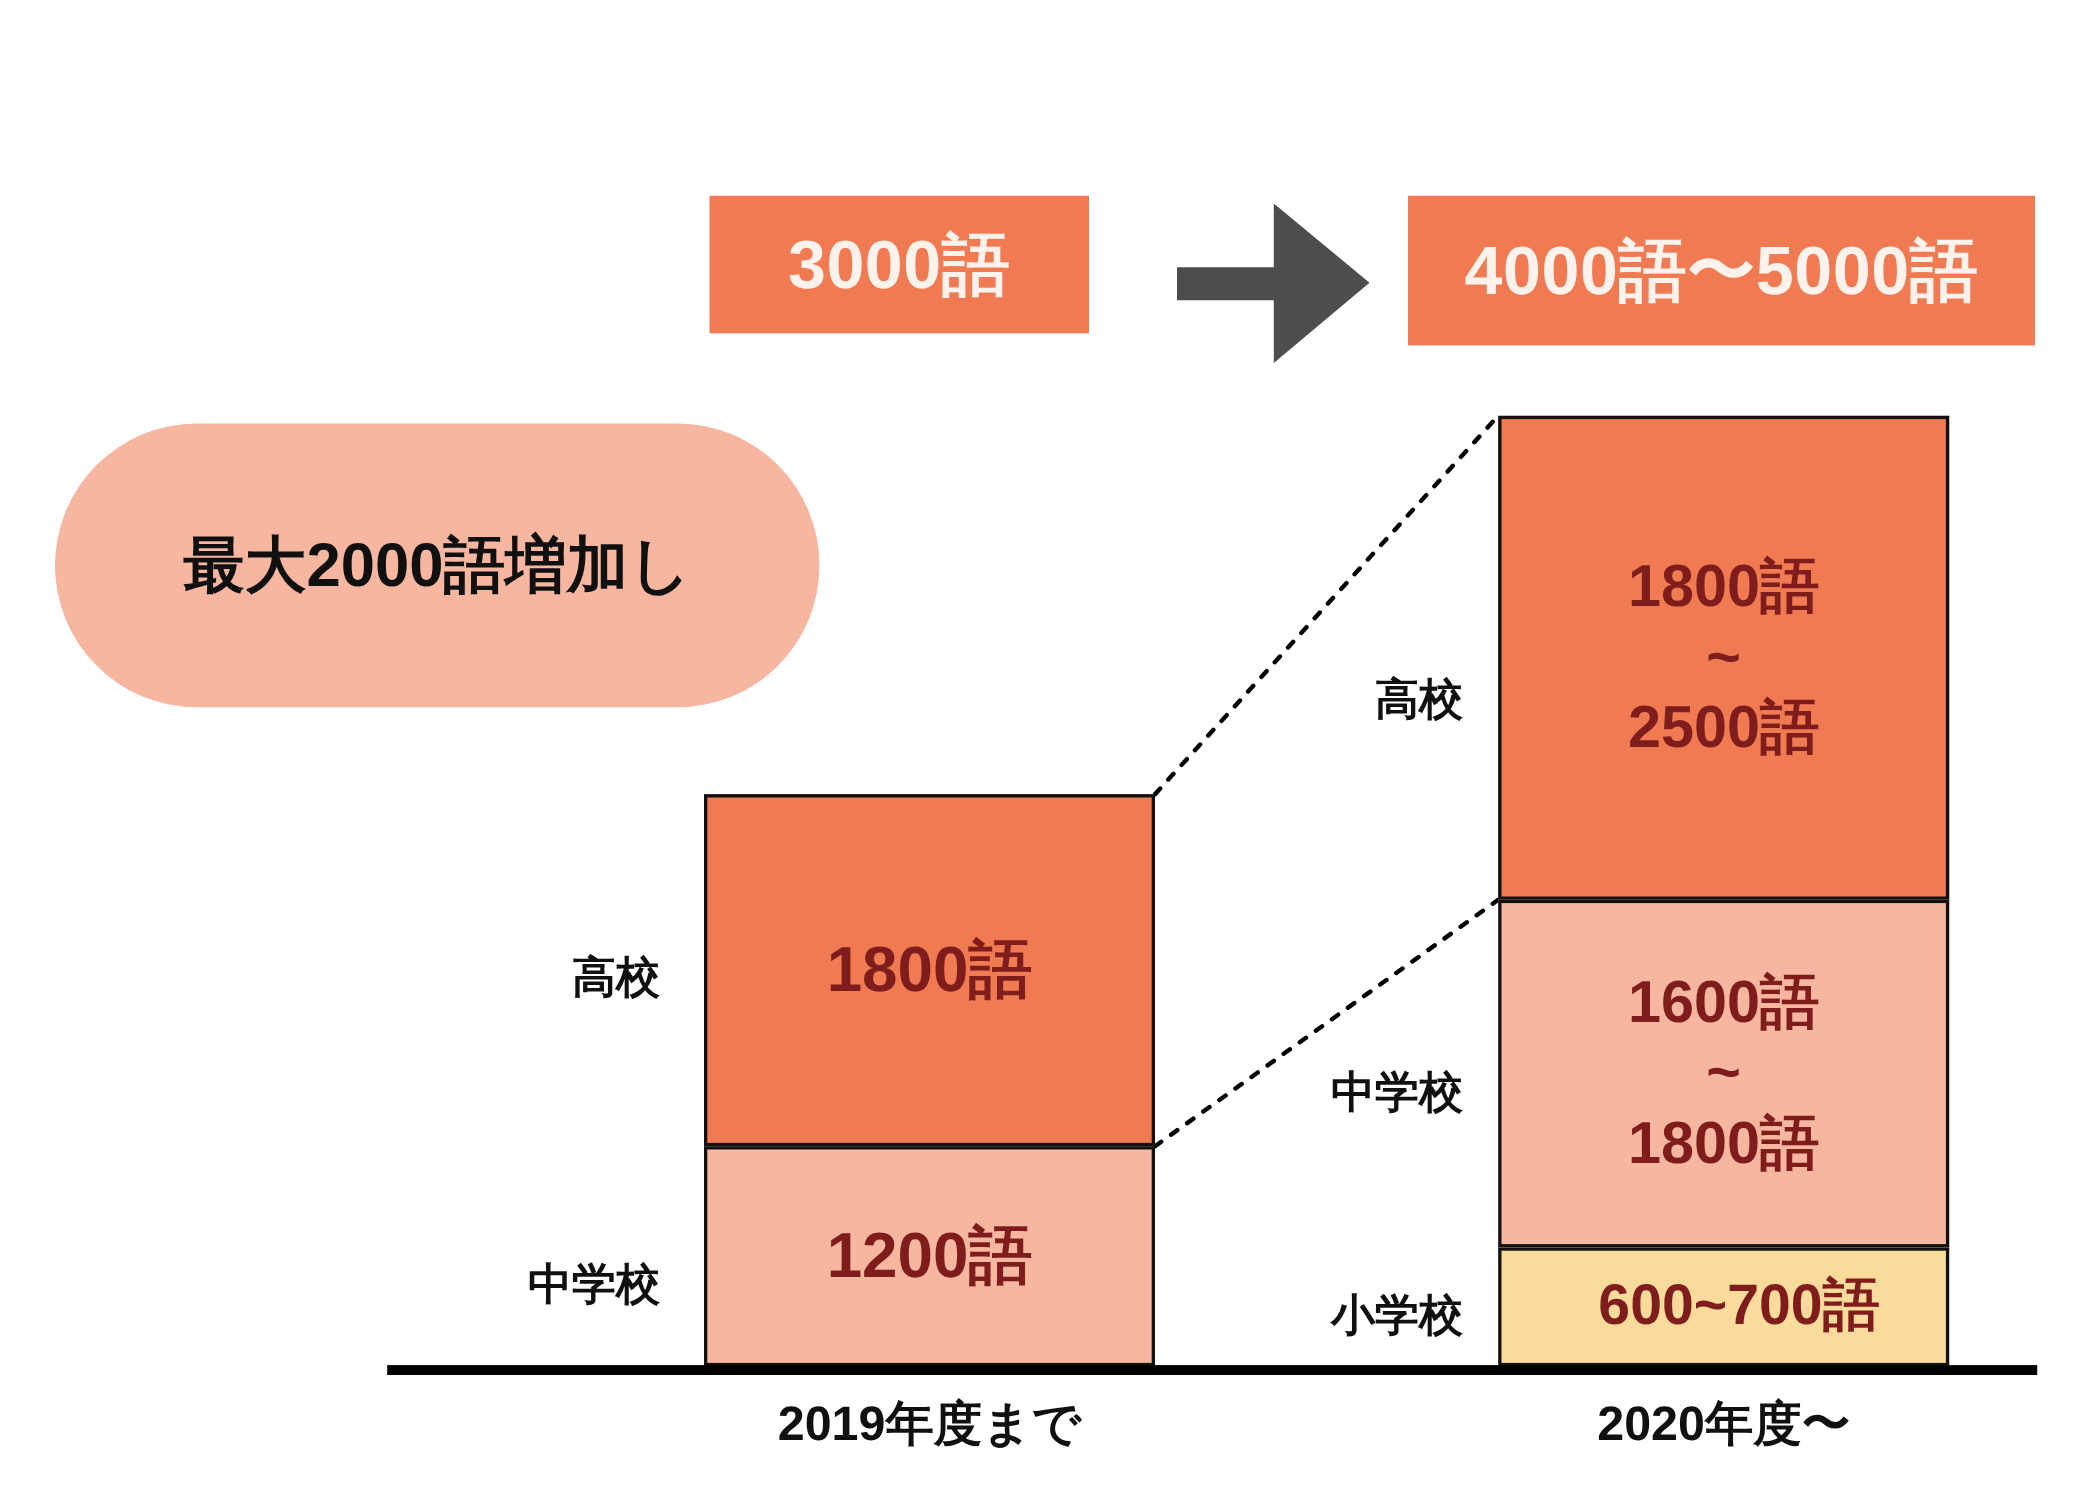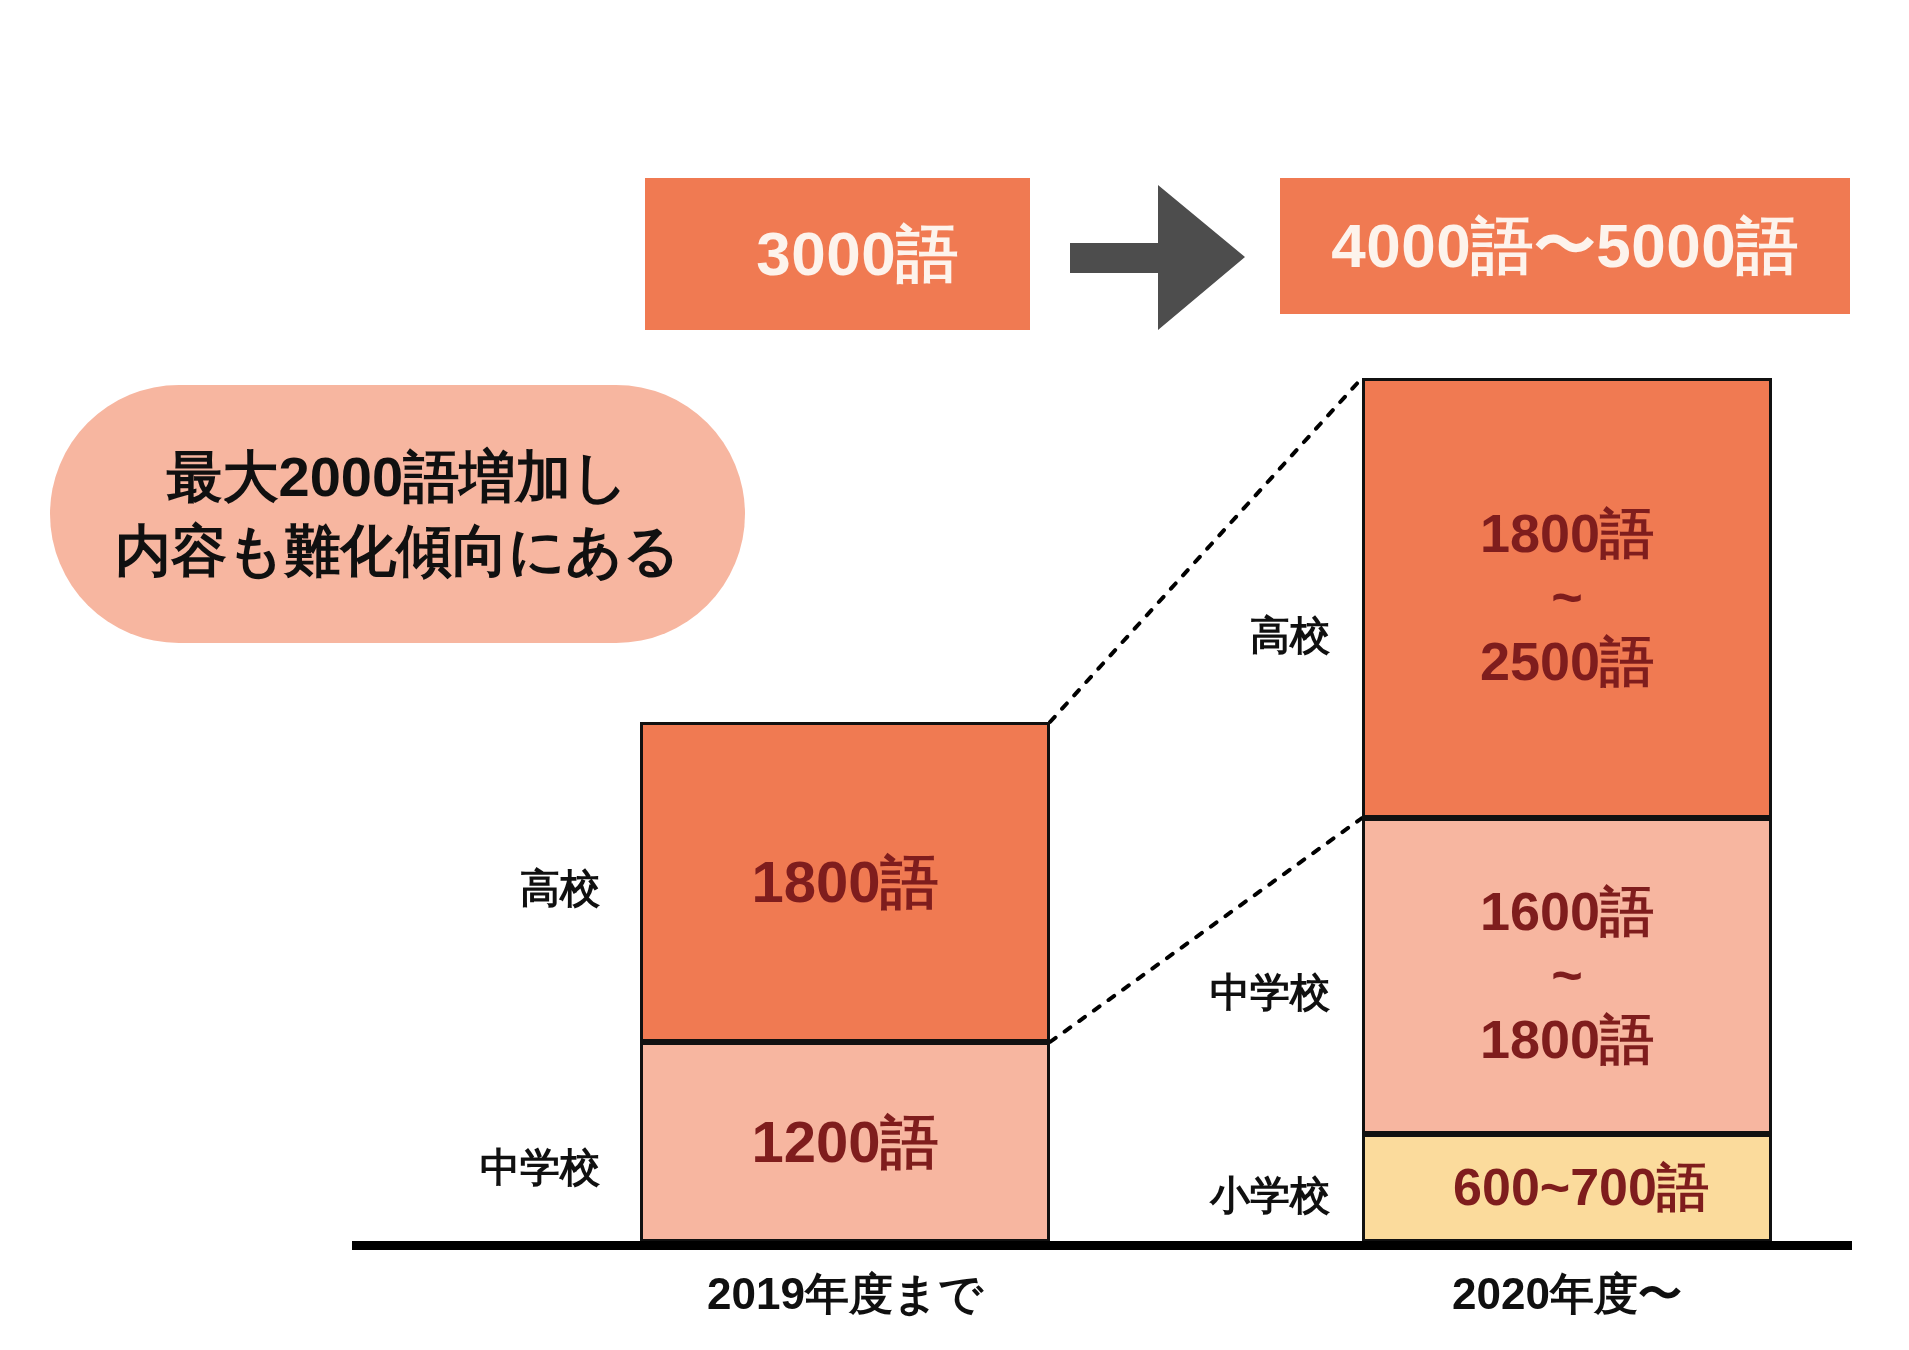--- a/index.html
+++ b/index.html
@@ -28,23 +28,22 @@
     background: #F07A52;
     color: #FDF3EC;
     font-weight: 700;
     letter-spacing: 0.5px;
     white-space: nowrap;
   }
   #sum-before {
     left: 645px;
     top: 178px;
     width: 345px;
-    height: 152px;
+    height: 125px;
     font-size: 62px;
-    padding-left: 40px;
   }
   #sum-after {
     left: 1280px;
     top: 178px;
     width: 570px;
     height: 136px;
     font-size: 62px;
   }
 
   
@@ -199,21 +198,20 @@
   <svg id="sum-arrow" viewBox="0 0 175 145">
     <polygon points="0,58 88,58 88,0 175,72 88,145 88,88 0,88" fill="#4D4D4D"></polygon>
   </svg>
 
   <div class="sum-box" id="sum-after">
     <span>4000語〜5000語</span>
   </div>
 
   <div id="callout">
     <div class="cl-line">最大2000語増加し</div>
-    <div class="cl-line">内容も難化傾向にある</div>
   </div>
 
   <svg id="connectors" viewBox="0 0 1909 1350">
     <line x1="1050" y1="722" x2="1362" y2="378" stroke="#000000" stroke-width="4" stroke-dasharray="7 11" stroke-linecap="round"></line>
     <line x1="1050" y1="1042" x2="1362" y2="818" stroke="#000000" stroke-width="4" stroke-dasharray="7 11" stroke-linecap="round"></line>
   </svg>
 
   <div class="row-label" id="left-hs-label">高校</div>
 
   <div class="seg" id="left-hs">

